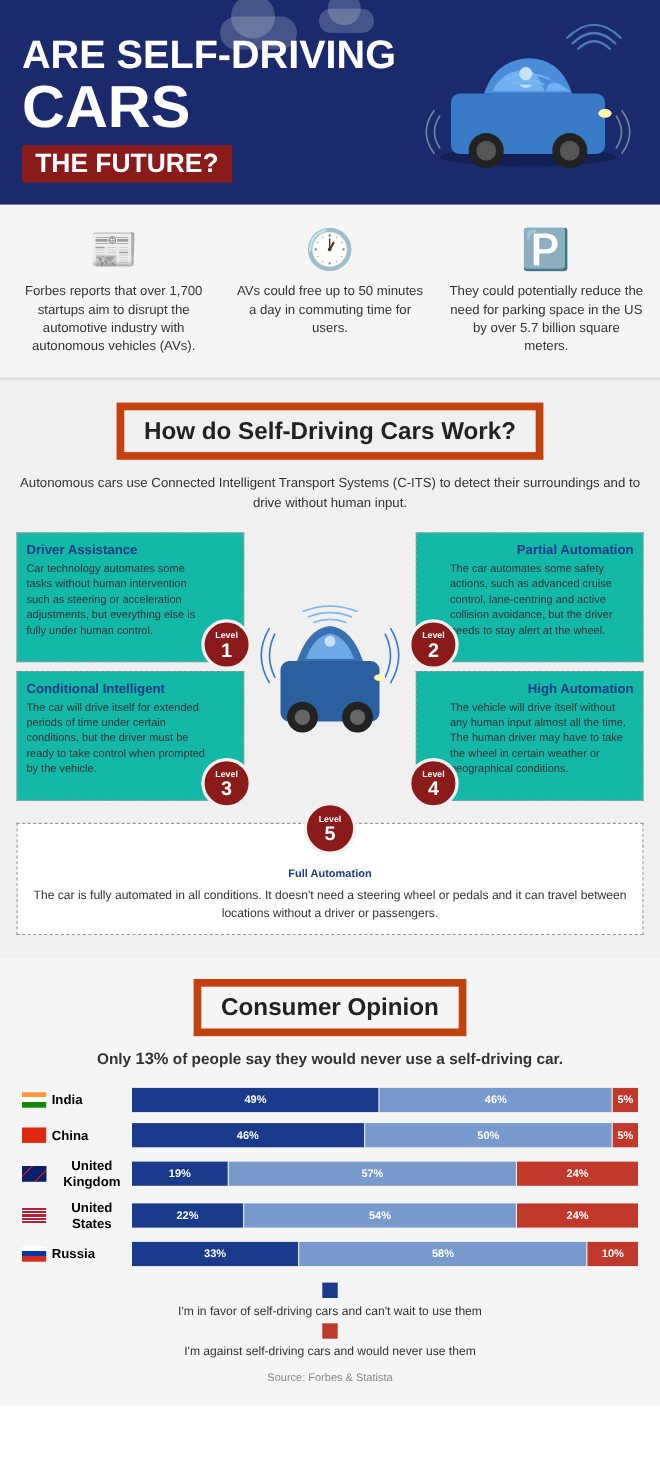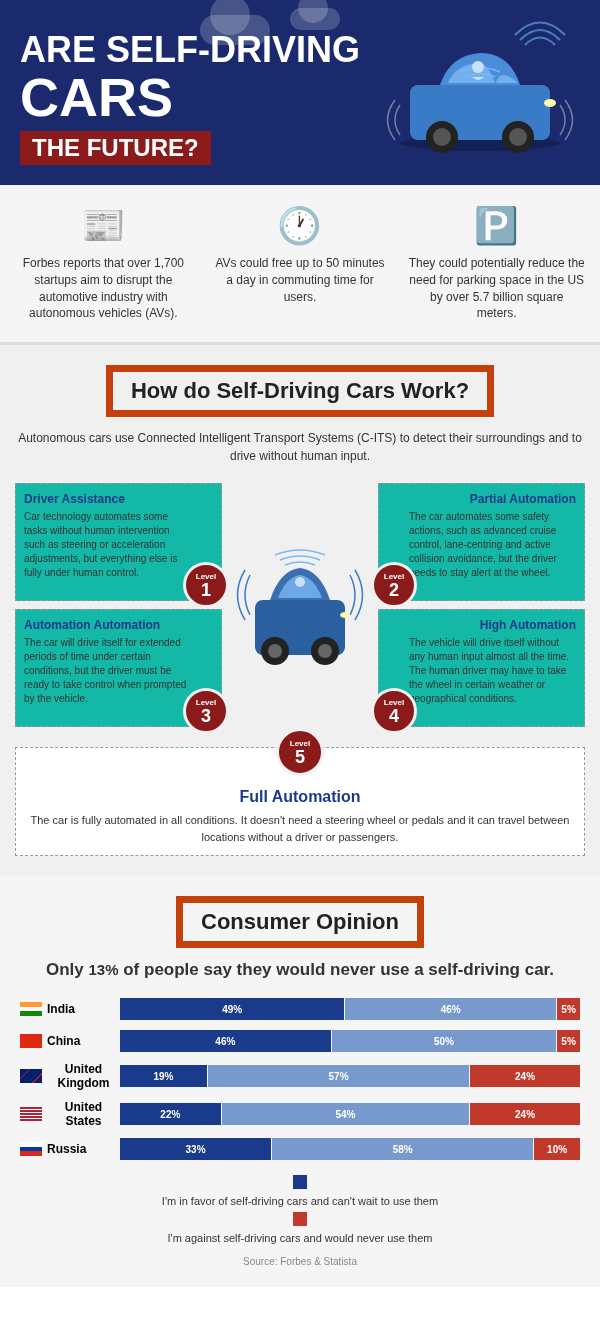--- a/index.html
+++ b/index.html
@@ -186,21 +186,21 @@
       flex-direction: column;
       align-items: center;
       justify-content: center;
       font-size: 9px;
       font-weight: 700;
       border: 3px solid #f0f0f0;
       z-index: 5;
     }
     .full-auto-badge .level-num { font-size: 18px; line-height: 1; }
     .full-auto-title {
-      font-size: 16px;
+      font-size: 10px;
       font-weight: 800;
       color: #1a3a8c;
       margin-top: 30px;
       margin-bottom: 6px;
     }
     .full-auto-text {
       font-size: 11px;
       color: #333;
       line-height: 1.5;
     }
@@ -211,21 +211,21 @@
       padding: 20px 20px 10px;
     }
     .opinion-subtitle {
       text-align: center;
       font-size: 12px;
       color: #333;
       margin-bottom: 18px;
     }
     .opinion-subtitle span {
       font-weight: 900;
-      font-size: 17px;
+      font-size: 14px;
     }
 
     
     .bar-chart {
       width: 100%;
     }
     .bar-row {
       display: flex;
       align-items: center;
       margin-bottom: 10px;
@@ -405,21 +405,21 @@
         <div class="level-card left" style="position:relative; padding-right:30px;">
           <div class="level-card-title">Driver Assistance</div>
           <div class="level-card-text">Car technology automates some tasks without human intervention such as steering or acceleration adjustments, but everything else is fully under human control.</div>
           <div class="level-badge">
             <span style="font-size:8px;">Level</span>
             <span class="level-num">1</span>
           </div>
         </div>
 
         <div class="level-card left" style="position:relative; padding-right:30px;">
-          <div class="level-card-title">Automation Automation</div>
+          <div class="level-card-title">Conditional Intelligent</div>
           <div class="level-card-text">The car will drive itself for extended periods of time under certain conditions, but the driver must be ready to take control when prompted by the vehicle.</div>
           <div class="level-badge">
             <span style="font-size:8px;">Level</span>
             <span class="level-num">3</span>
           </div>
         </div>
       </div>
 
       <div class="car-center-col">
         <svg viewBox="0 0 140 180" width="140" height="180" xmlns="http://www.w3.org/2000/svg">

